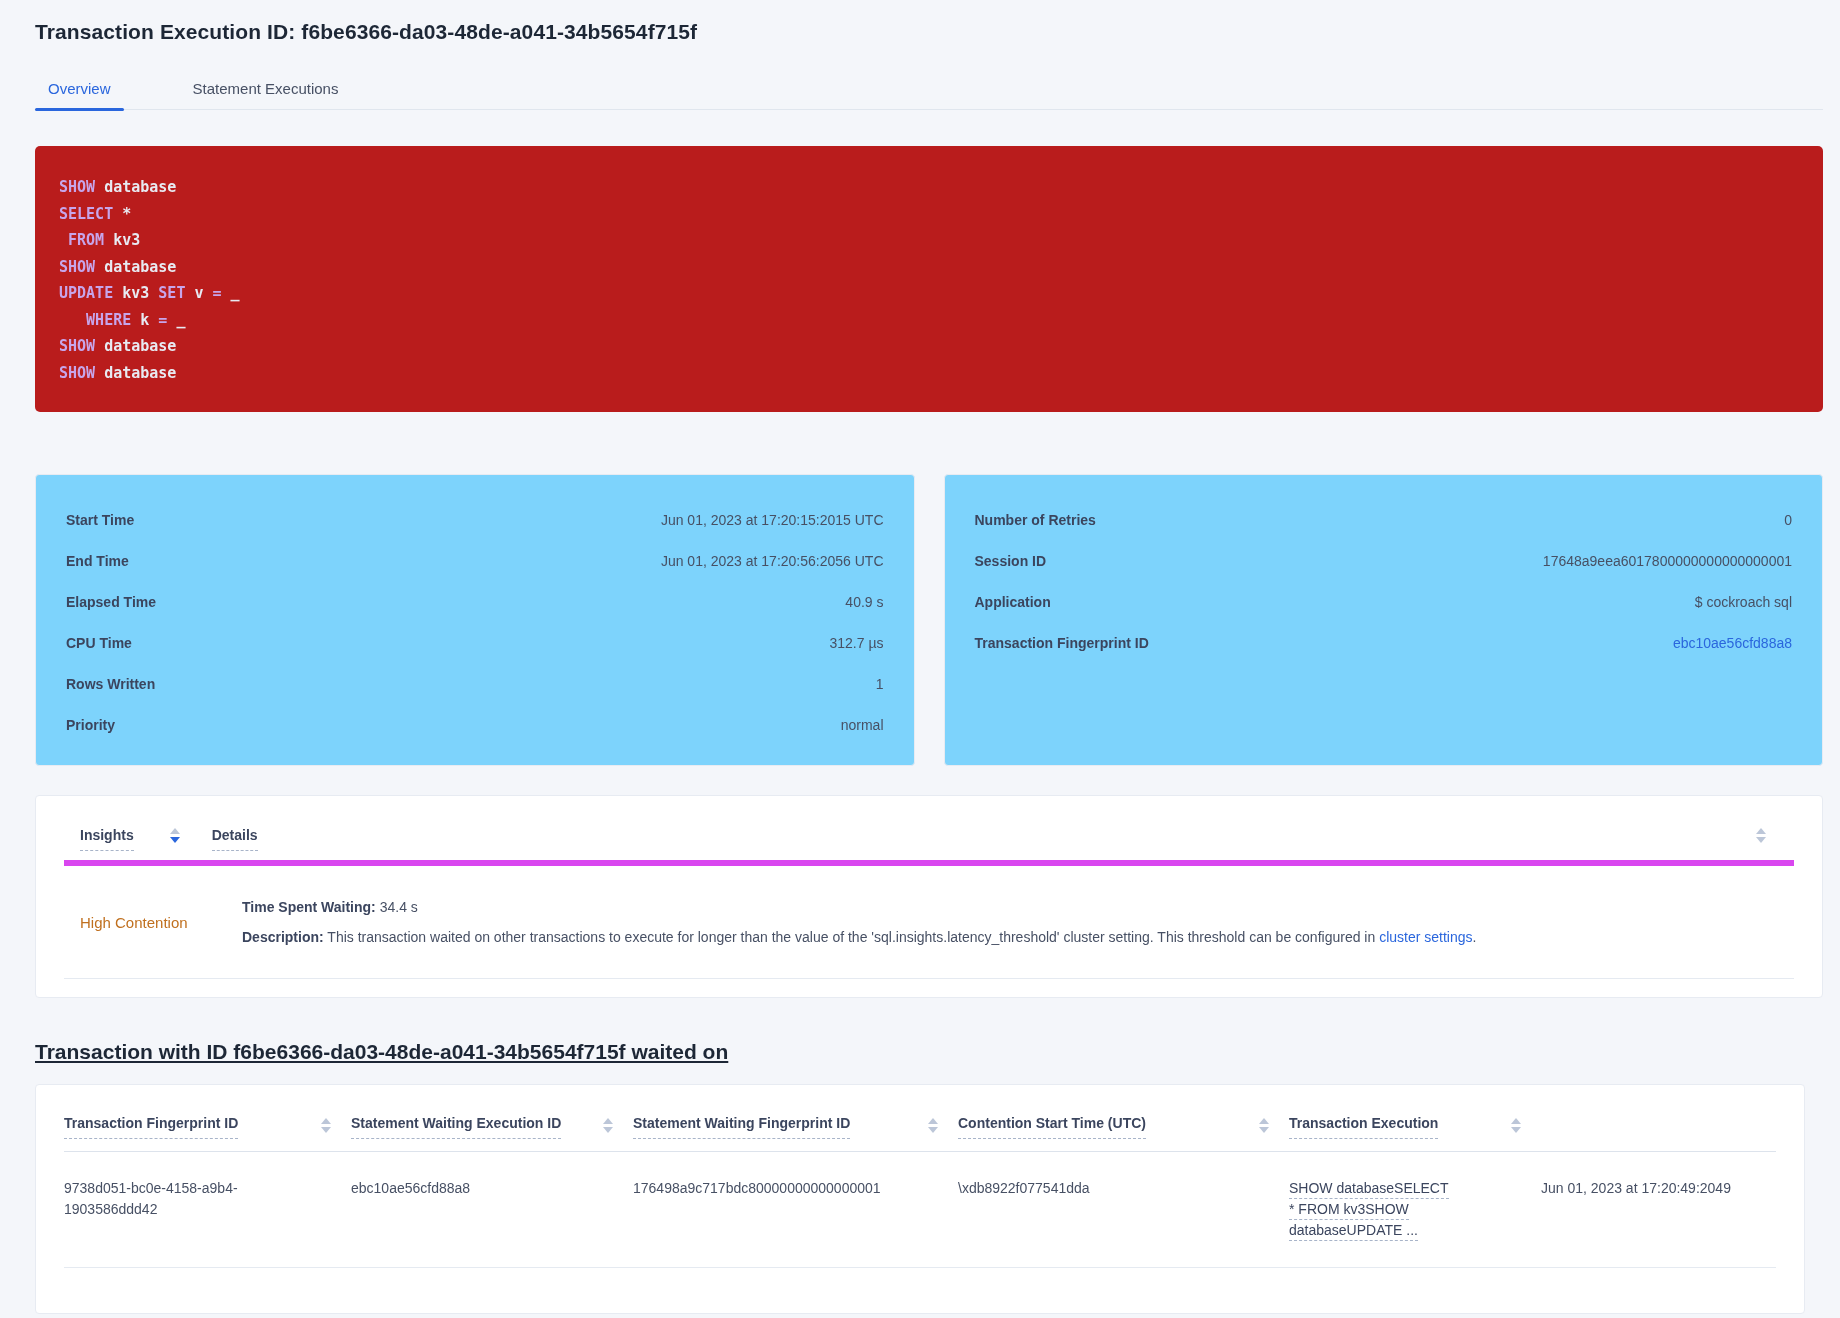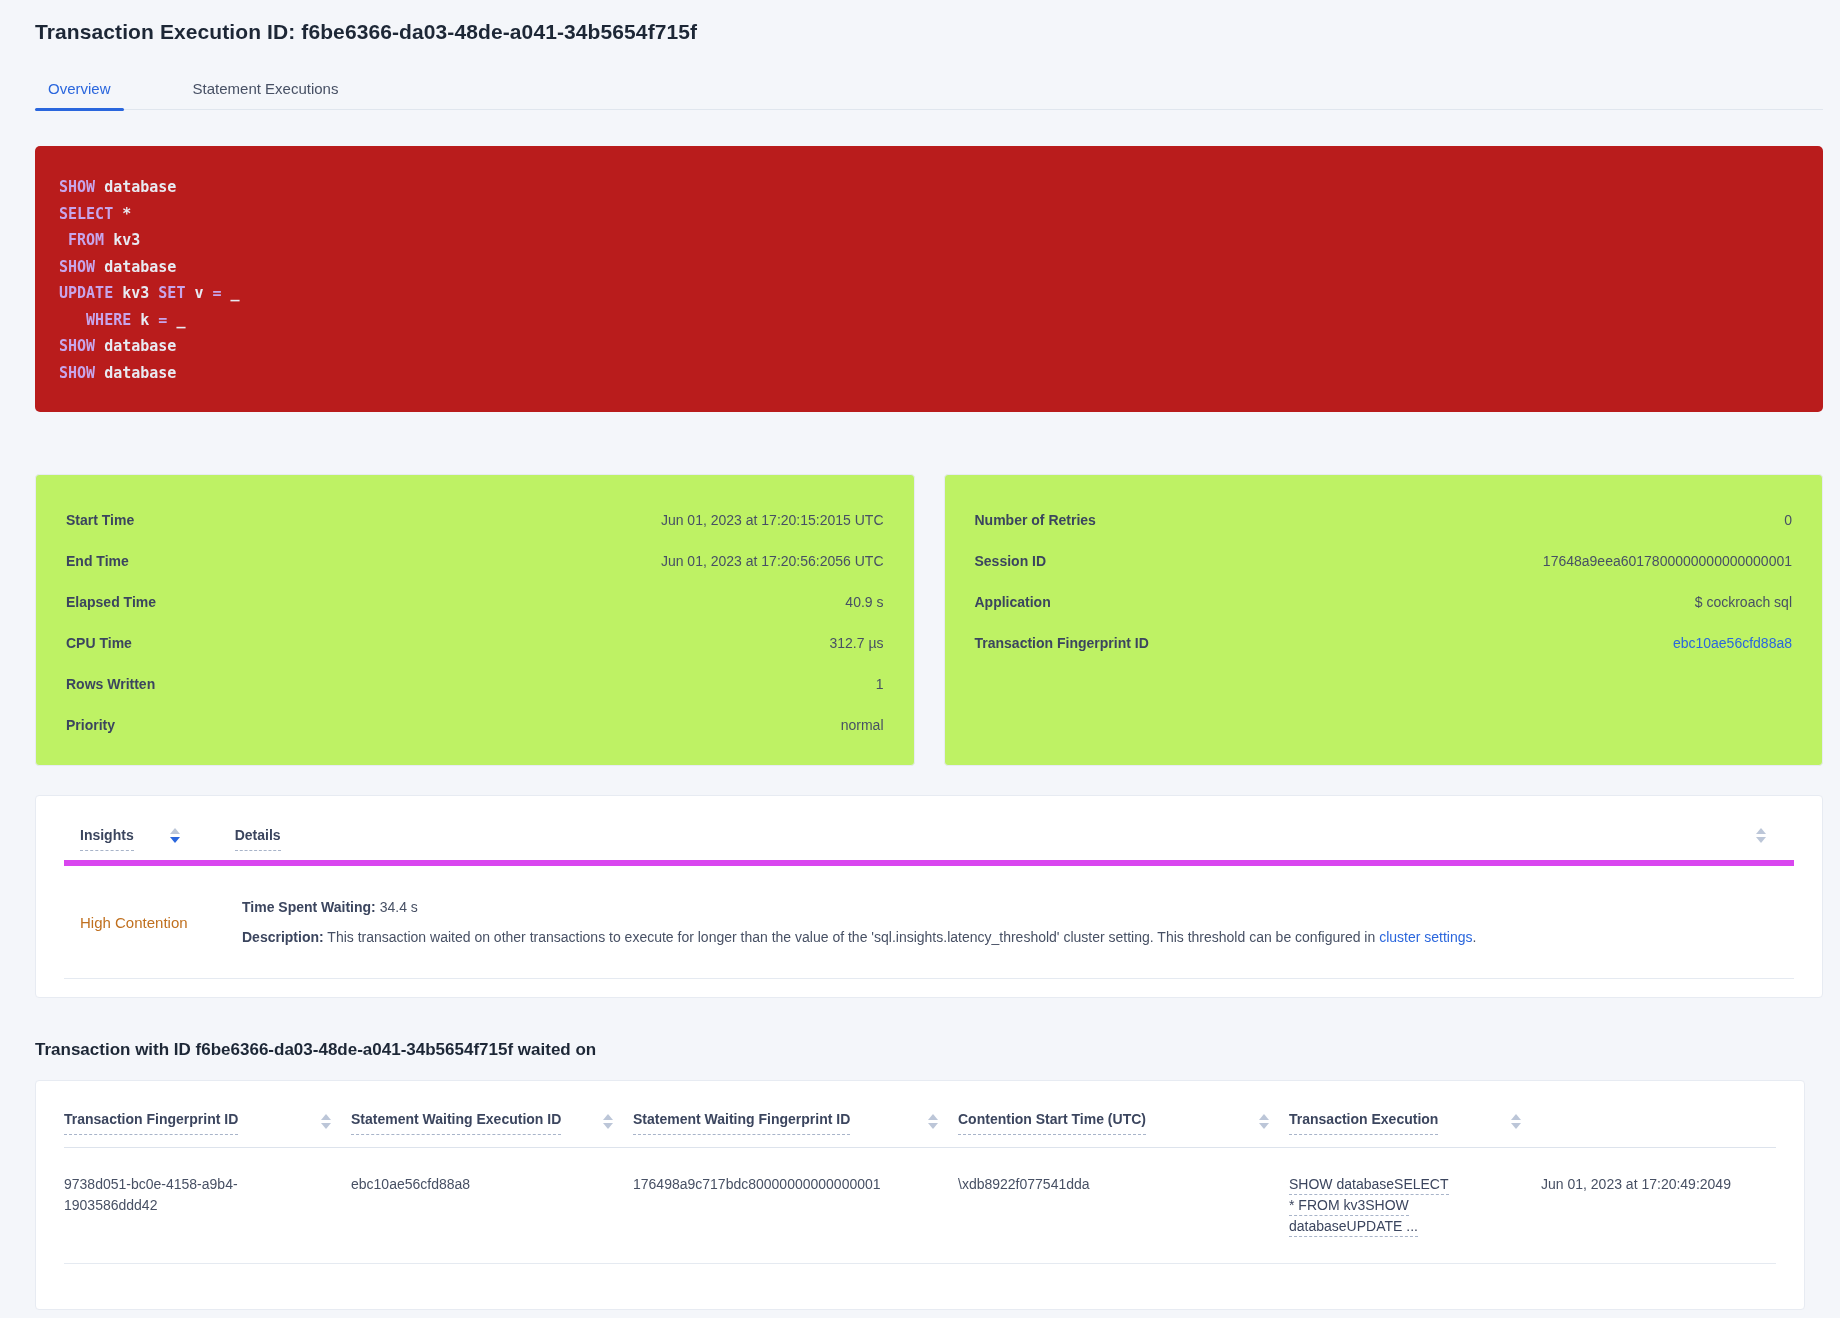--- a/index.html
+++ b/index.html
@@ -40,21 +40,21 @@
   .code-line {
     font-family:"DejaVu Sans Mono", monospace;
     font-size:15px; line-height:26.5px; color:#e8eaf2;
     white-space:pre; font-weight:bold;
   }
   .code-line .kw { color:#c7a5ea; }
 
   
   .cards-row { display:flex; gap:29px; margin-top:62px; }
   .card {
-    background:#bef264; border:1px solid #e7ebf2; border-radius:4px;
+    background:#7dd3fc; border:1px solid #e7ebf2; border-radius:4px;
     flex:1; padding:24px 30px 20px 30px;
   }
   .kv-row {
     display:flex; justify-content:space-between; align-items:center;
     height:41px;
   }
   .kv-label { font-size:14px; font-weight:bold; color:#3b455e; }
   .kv-value { font-size:14px; color:#475064; }
   .kv-value.link { color:#2a66dd; cursor:pointer; }
 
@@ -69,35 +69,35 @@
   }
   .th-label {
     font-size:14px; font-weight:bold; color:#3b455e;
     border-bottom:1px dashed #a8b4c9; padding-bottom:7px; cursor:pointer;
   }
   .sort-arrows { display:inline-flex; flex-direction:column; gap:3px; cursor:pointer; }
   .tri-up { width:0; height:0; border-left:5px solid transparent; border-right:5px solid transparent; border-bottom:6px solid #bcc6d8; }
   .tri-down { width:0; height:0; border-left:5px solid transparent; border-right:5px solid transparent; border-top:6px solid #bcc6d8; }
   .tri-down.active { border-top-color:#2a66dd; }
   .insights-head .arrows-insights { margin-left:36px; margin-bottom:8px; }
-  .insights-head .details-col { margin-left:55px;text-align:right; }
+  .insights-head .details-col { margin-left:32px;text-align:right; }
   .insights-head .arrows-end { margin-left:auto; margin-right:28px; margin-bottom:8px; }
 
   .insights-row {
     display:flex; align-items:center; padding:26px 0 26px 16px;
     border-bottom:1px solid #e5eaf1; margin-bottom:18px;
   }
   .insight-badge { width:162px; font-size:15px; color:#c0701f; flex:none; }
   .insight-details { font-size:14px; line-height:30px; color:#475064; }
   .insight-details b { color:#3b455e; }
   .text-link { color:#2a66dd; cursor:pointer; }
 
   
   .section-heading {
-    margin-top:42px; font-size:17px; font-weight:bold; color:#1d2736;
+    margin-top:42px; font-size:21px; font-weight:bold; color:#1d2736;text-decoration:underline;
   }
   .waited-card {
     background:#fff; border:1px solid #e7ebf2; border-radius:4px;
     margin-top:20px; margin-right:18px; padding:0 28px; height:230px;
   }
   .waited-grid {
     display:grid;
     grid-template-columns:287px 282px 325px 331px 252px 239px;
   }
   .waited-head { padding-top:16px; border-bottom:1px solid #dde3ec; }

